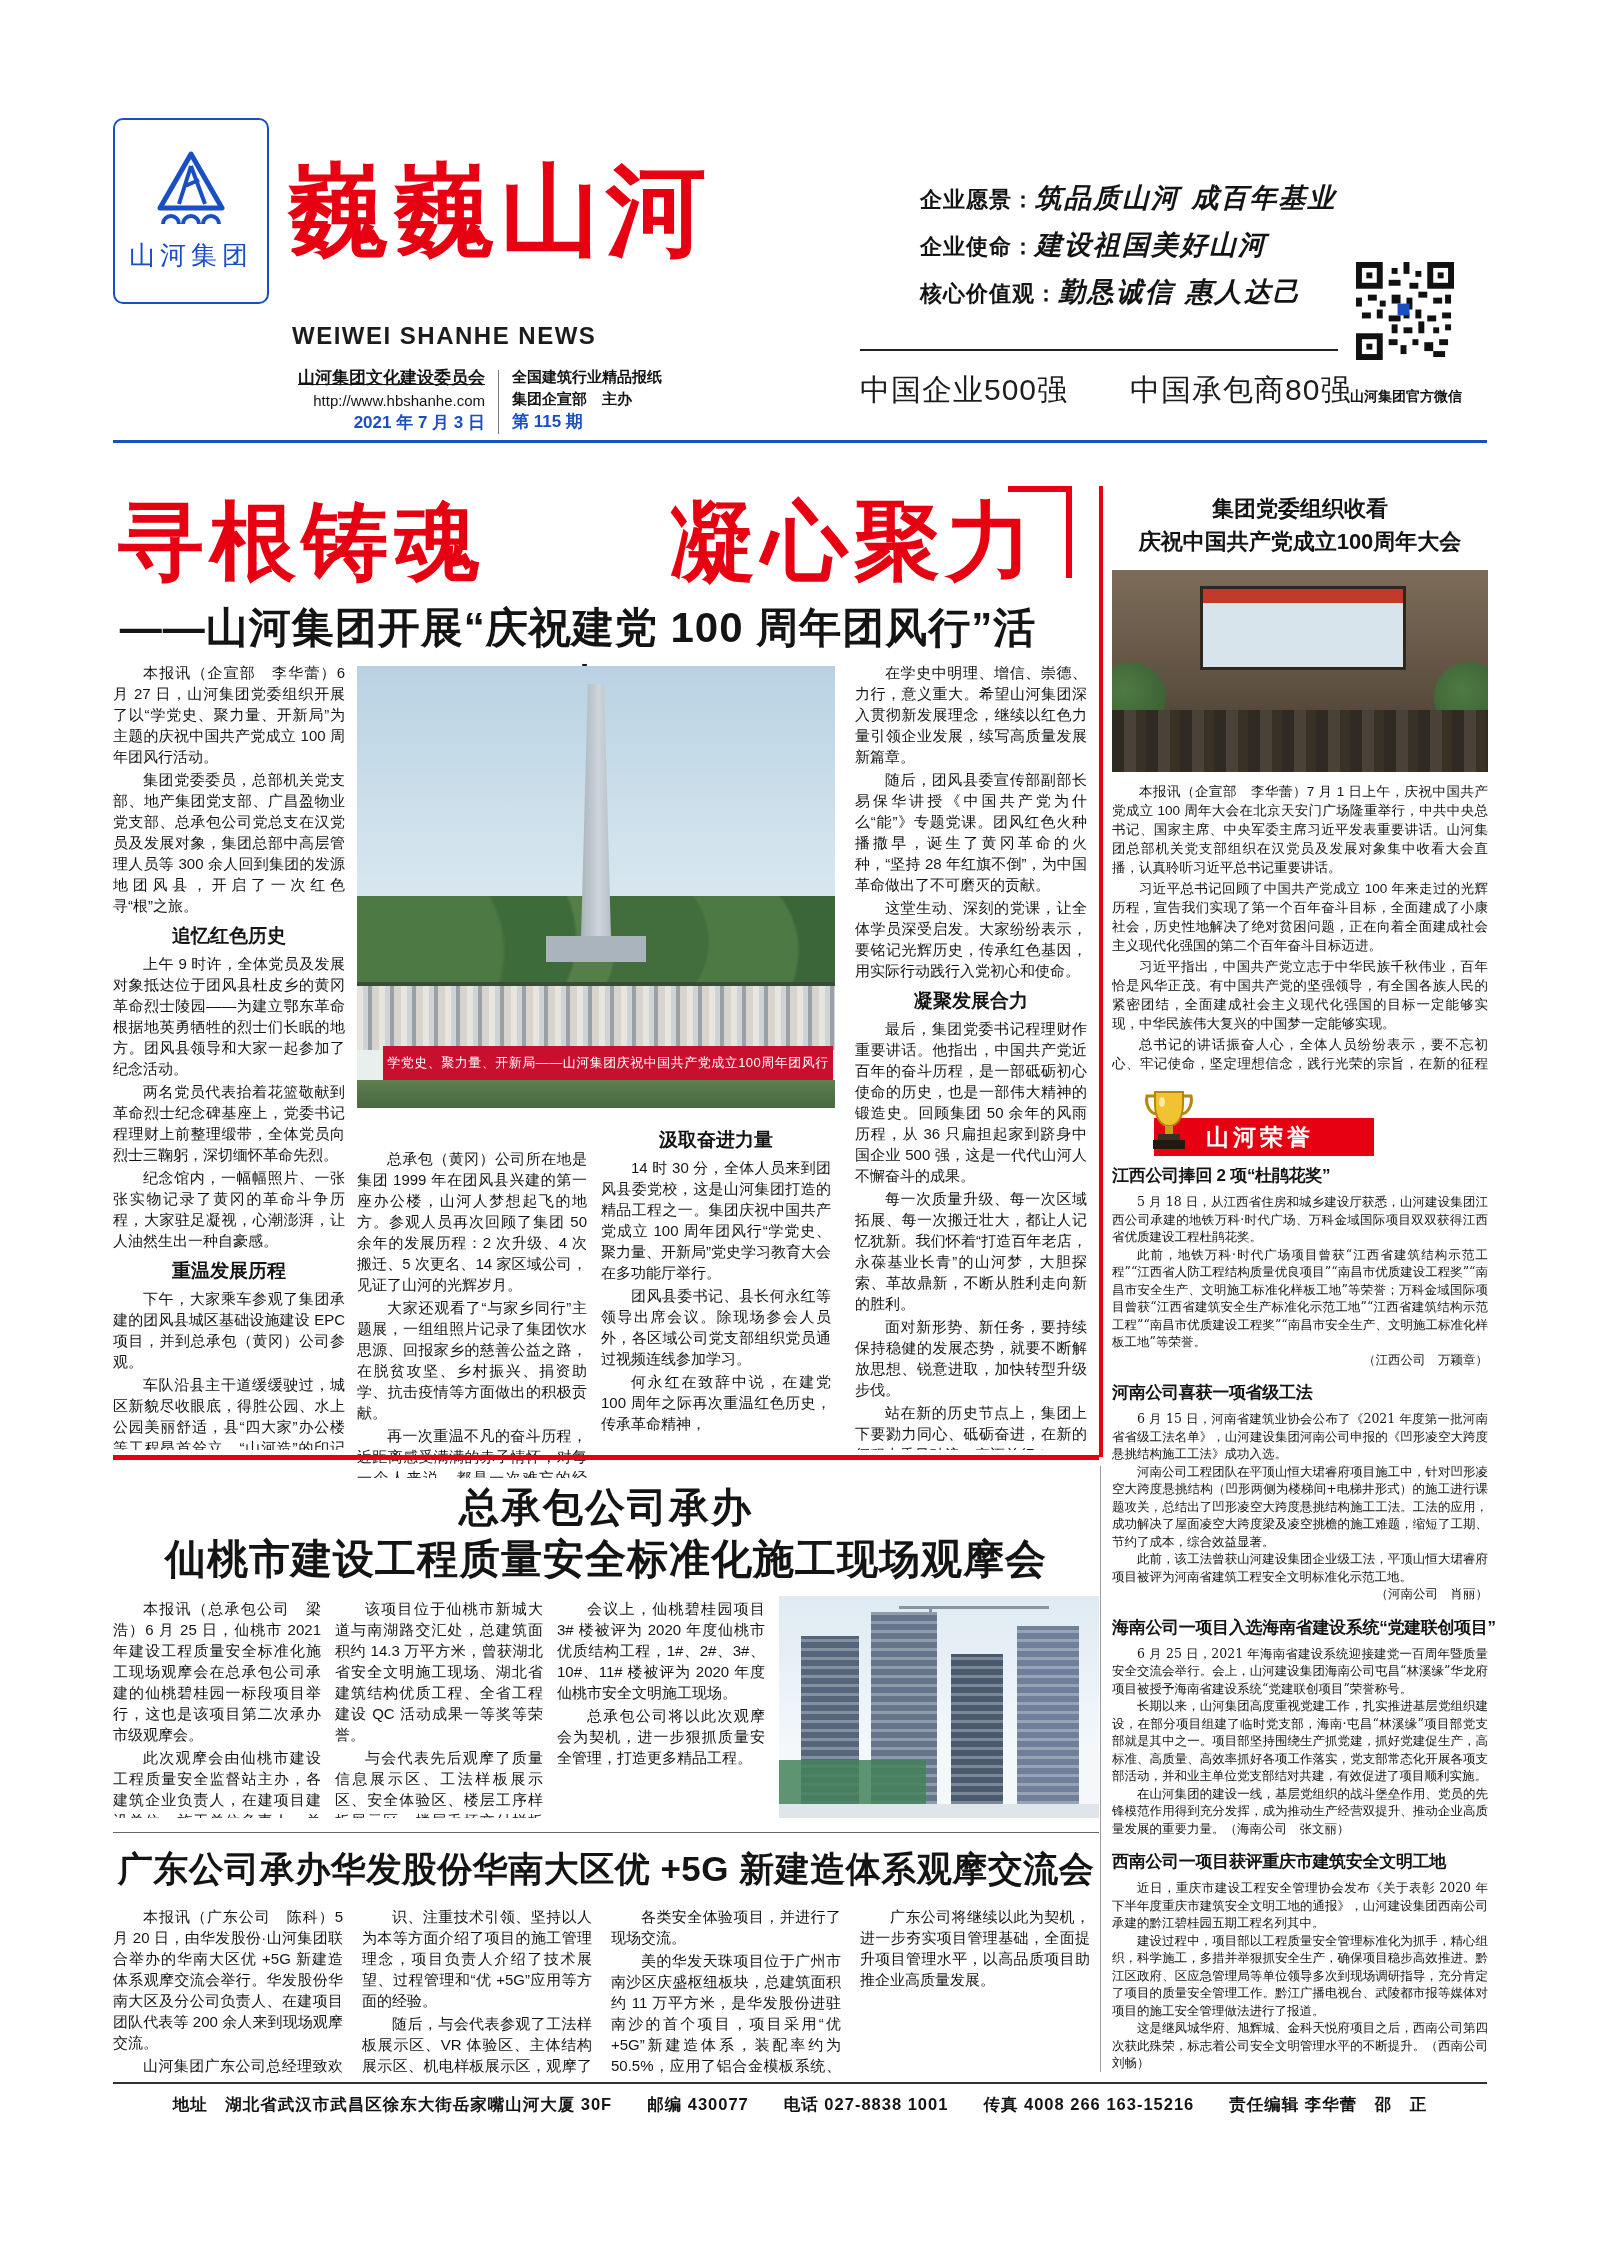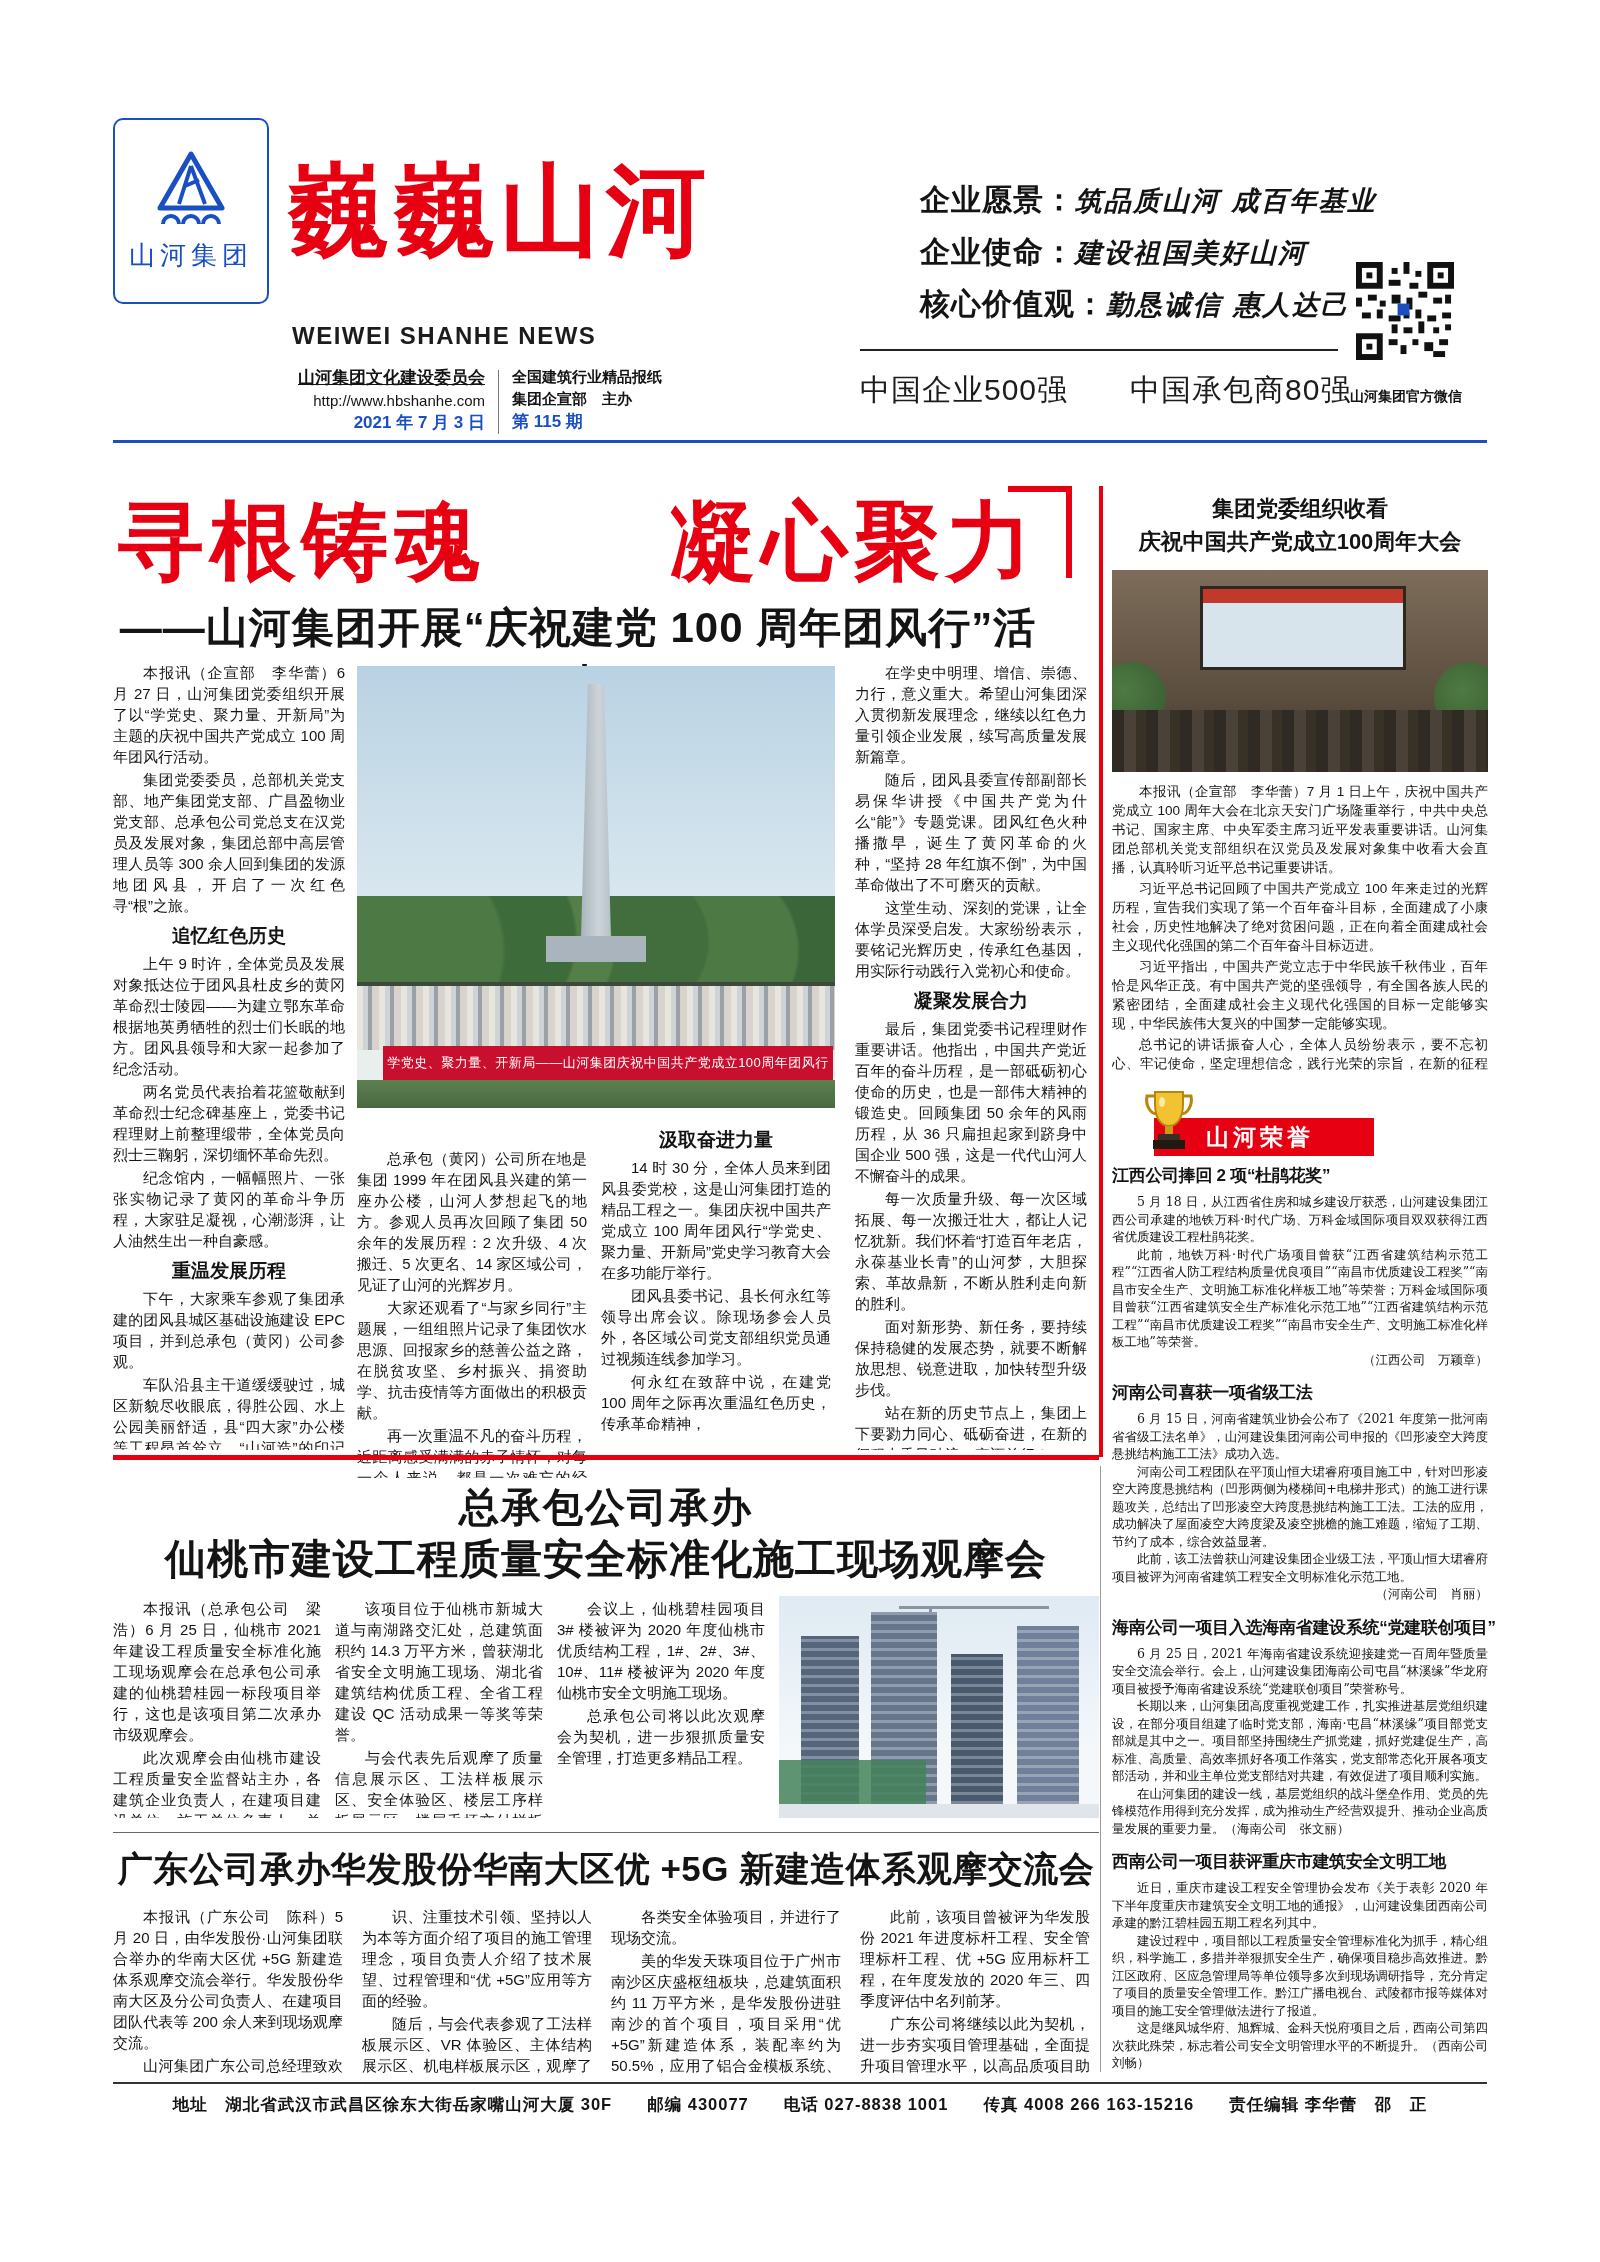--- a/index.html
+++ b/index.html
@@ -19,21 +19,21 @@
   .pub-left{position:absolute;left:230px;top:366px;width:255px;text-align:right;line-height:1.4;}
   .pub-left .l1{font-size:17px;font-weight:700;text-decoration:underline;}
   .pub-left .l2{font-size:15px;}
   .pub-left .l3{font-size:17px;font-weight:700;color:#1a4fc4;}
   .pub-divider{position:absolute;left:498px;top:370px;width:1px;height:64px;background:#777;}
   .pub-right{position:absolute;left:512px;top:366px;line-height:1.45;}
   .pub-right .l1,.pub-right .l2{font-size:15px;font-weight:700;}
   .pub-right .l3{font-size:17px;font-weight:700;color:#1a4fc4;}
   .values{position:absolute;left:920px;top:180px;width:470px;}
   .vrow{display:flex;align-items:baseline;margin-bottom:11px;}
-  .vlabel{font-size:30px;font-weight:700;letter-spacing:1px;white-space:nowrap;}
+  .vlabel{font-size:22px;font-weight:700;letter-spacing:1px;white-space:nowrap;}
   .vvalue{font-family:"DejaVu Serif",serif;font-style:italic;font-weight:700;font-size:27px;
     letter-spacing:2px;white-space:nowrap;}
   .values-rule{position:absolute;left:860px;top:349px;width:478px;height:2px;background:#222;}
   .rank{position:absolute;left:860px;top:370px;font-size:30px;letter-spacing:1px;color:#1c1c1c;}
   .qr{position:absolute;left:1356px;top:262px;width:98px;height:98px;}
   .qr-caption{position:absolute;left:1326px;top:388px;width:160px;text-align:center;
     font-size:14px;font-weight:700;}
   .blue-rule{position:absolute;left:113px;top:440px;width:1374px;height:3px;background:#1a4fc4;}
 
   
@@ -391,20 +391,19 @@
     </div>
   <div class="col gd-col2">
       <p>识、注重技术引领、坚持以人为本等方面介绍了项目的施工管理理念，项目负责人介绍了技术展望、过程管理和“优 +5G”应用等方面的经验。</p>
       <p>随后，与会代表参观了工法样板展示区、VR 体验区、主体结构展示区、机电样板展示区，观摩了砌筑、装配式叠合楼板安装、ALC 隔墙板安装、铝模板安装工艺及</p>
     </div>
   <div class="col gd-col3">
       <p>各类安全体验项目，并进行了现场交流。</p>
       <p>美的华发天珠项目位于广州市南沙区庆盛枢纽板块，总建筑面积约 11 万平方米，是华发股份进驻南沙的首个项目，项目采用“优 +5G”新建造体系，装配率约为 50.5%，应用了铝合金模板系统、ALC 隔墙板、高精砌块、薄抹灰等新技术。</p>
     </div>
   <div class="col gd-col4">
-      <p>此前，该项目曾被评为华发股份 2021 年进度标杆工程、安全管理标杆工程、优 +5G 应用标杆工程，在年度发放的 2020 年三、四季度评估中名列前茅。</p>
       <p>广东公司将继续以此为契机，进一步夯实项目管理基础，全面提升项目管理水平，以高品质项目助推企业高质量发展。</p>
     </div>
 
   <div class="footer-rule"></div>
   <div class="footer-text">地址　湖北省武汉市武昌区徐东大街岳家嘴山河大厦 30F　　邮编 430077　　电话 027-8838 1001　　传真 4008 266 163-15216　　责任编辑 李华蕾　邵　正</div>
 
 </div>
 
 </body></html>

